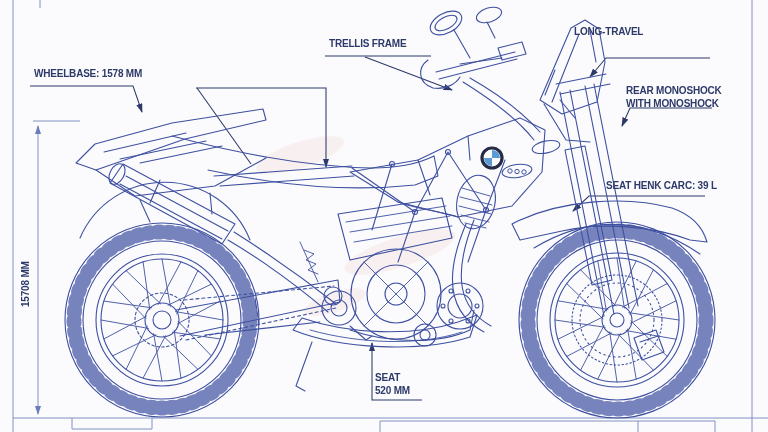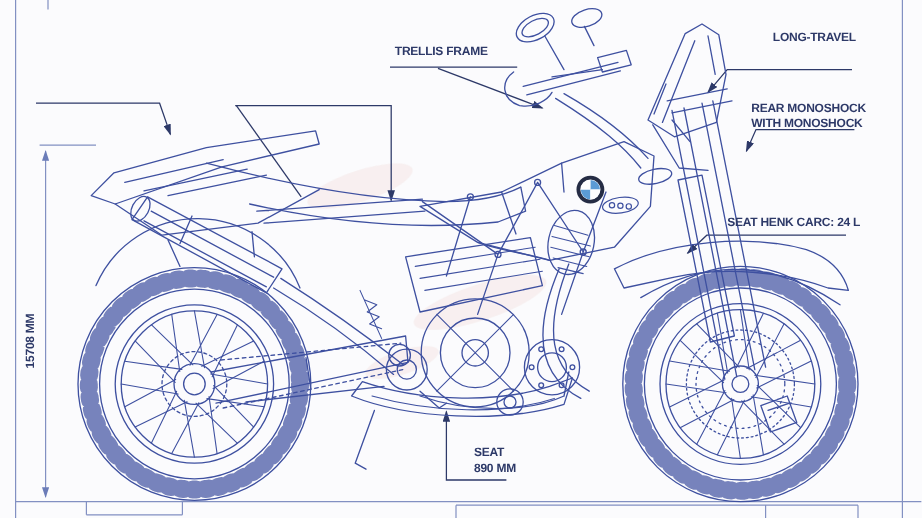--- a/index.html
+++ b/index.html
@@ -229,34 +229,35 @@
     </g>
 
     <g stroke="#3e50a0" stroke-width="1" fill="none">
       <ellipse cx="517" cy="171" rx="15" ry="6.5" transform="rotate(-8 517 171)"></ellipse>
       <circle cx="510" cy="171" r="2.2"></circle>
       <circle cx="517" cy="171.5" r="2.2"></circle>
       <circle cx="524" cy="172" r="2.2"></circle>
     </g>
   </svg>
 
+  <div class="lbl" style="left:34px;top:67px;">WHEELBASE: 1578 MM</div>
 
 
   <div class="lbl" style="left:329px;top:37px;text-align:right;">TRELLIS FRAME</div>
 
-  <div class="lbl" style="left:644px;top:25px;">
+  <div class="lbl" style="left:574px;top:25px;">
     <div>LONG-TRAVEL</div>
   </div>
 
   <div class="lbl center" style="left:626px;top:84px;width:88px;">
     <div>REAR MONOSHOCK</div>
     <div>WITH MONOSHOCK</div>
   </div>
 
-  <div class="lbl" style="left:606px;top:179px;">SEAT HENK CARC: 24 L</div>
-
-  <div class="lbl" style="left:395px;top:371px;">
+  <div class="lbl" style="left:606px;top:179px;">SEAT HENK CARC: 39 L</div>
+
+  <div class="lbl" style="left:375px;top:371px;">
     <div>SEAT</div>
-    <div>890 MM</div>
+    <div>520 MM</div>
   </div>
 
   <div class="lbl vert" style="left:19px;top:307px;">15708 MM</div>
 </div>
 
 </body></html>

